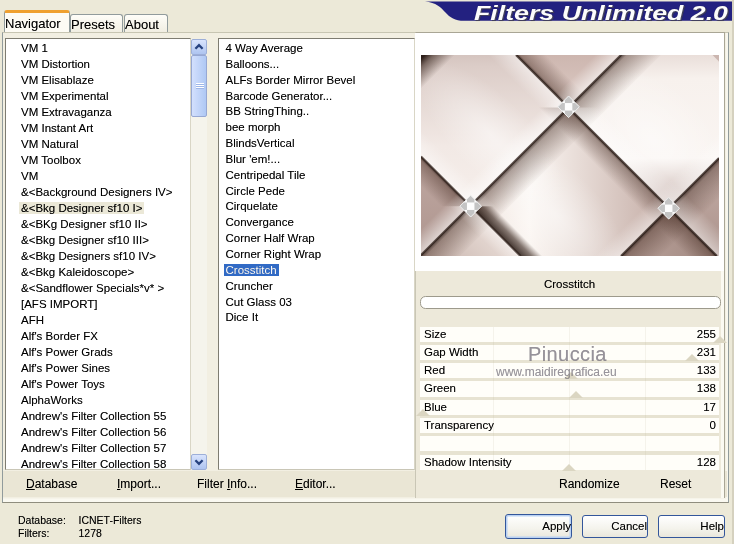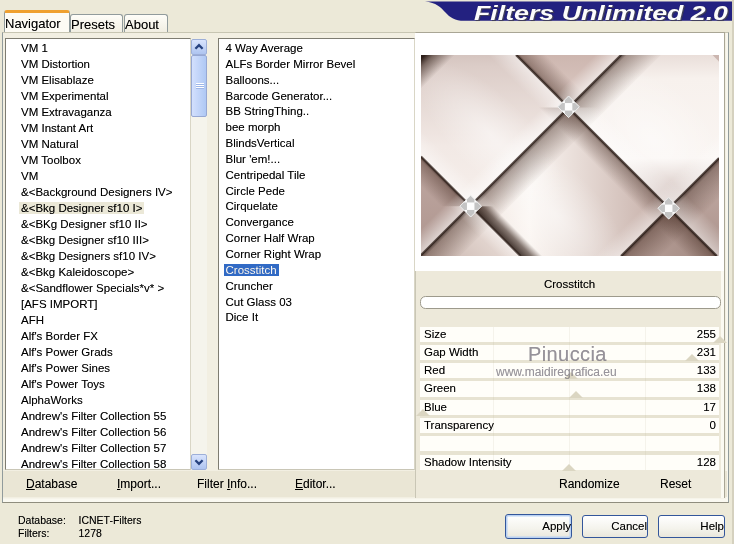--- a/index.html
+++ b/index.html
@@ -92,22 +92,22 @@
         <path d="M3.4,8.8 L7,5.2 L10.6,8.8" stroke="#26427F" stroke-width="2.3" fill="none"></path>
       </svg></div>
  <div id="sthumb"></div>
  <div class="sbtn" style="top:415px"><svg width="14" height="14" viewBox="0 0 14 14">
         <path d="M3.4,5.2 L7,8.8 L10.6,5.2" stroke="#26427F" stroke-width="2.3" fill="none"></path>
       </svg></div>
 </div>
 <div id="list2" class="abs">
 <div style="height:2px"></div>
 <div class="it">4 Way Average</div>
+<div class="it">Balloons...</div>
 <div class="it">ALFs Border Mirror Bevel</div>
-<div class="it">Balloons...</div>
 <div class="it">Barcode Generator...</div>
 <div class="it">BB StringThing..</div>
 <div class="it">bee morph</div>
 <div class="it">BlindsVertical</div>
 <div class="it">Blur 'em!...</div>
 <div class="it">Centripedal Tile</div>
 <div class="it">Circle Pede</div>
 <div class="it">Cirquelate</div>
 <div class="it">Convergance</div>
 <div class="it">Corner Half Wrap</div>

